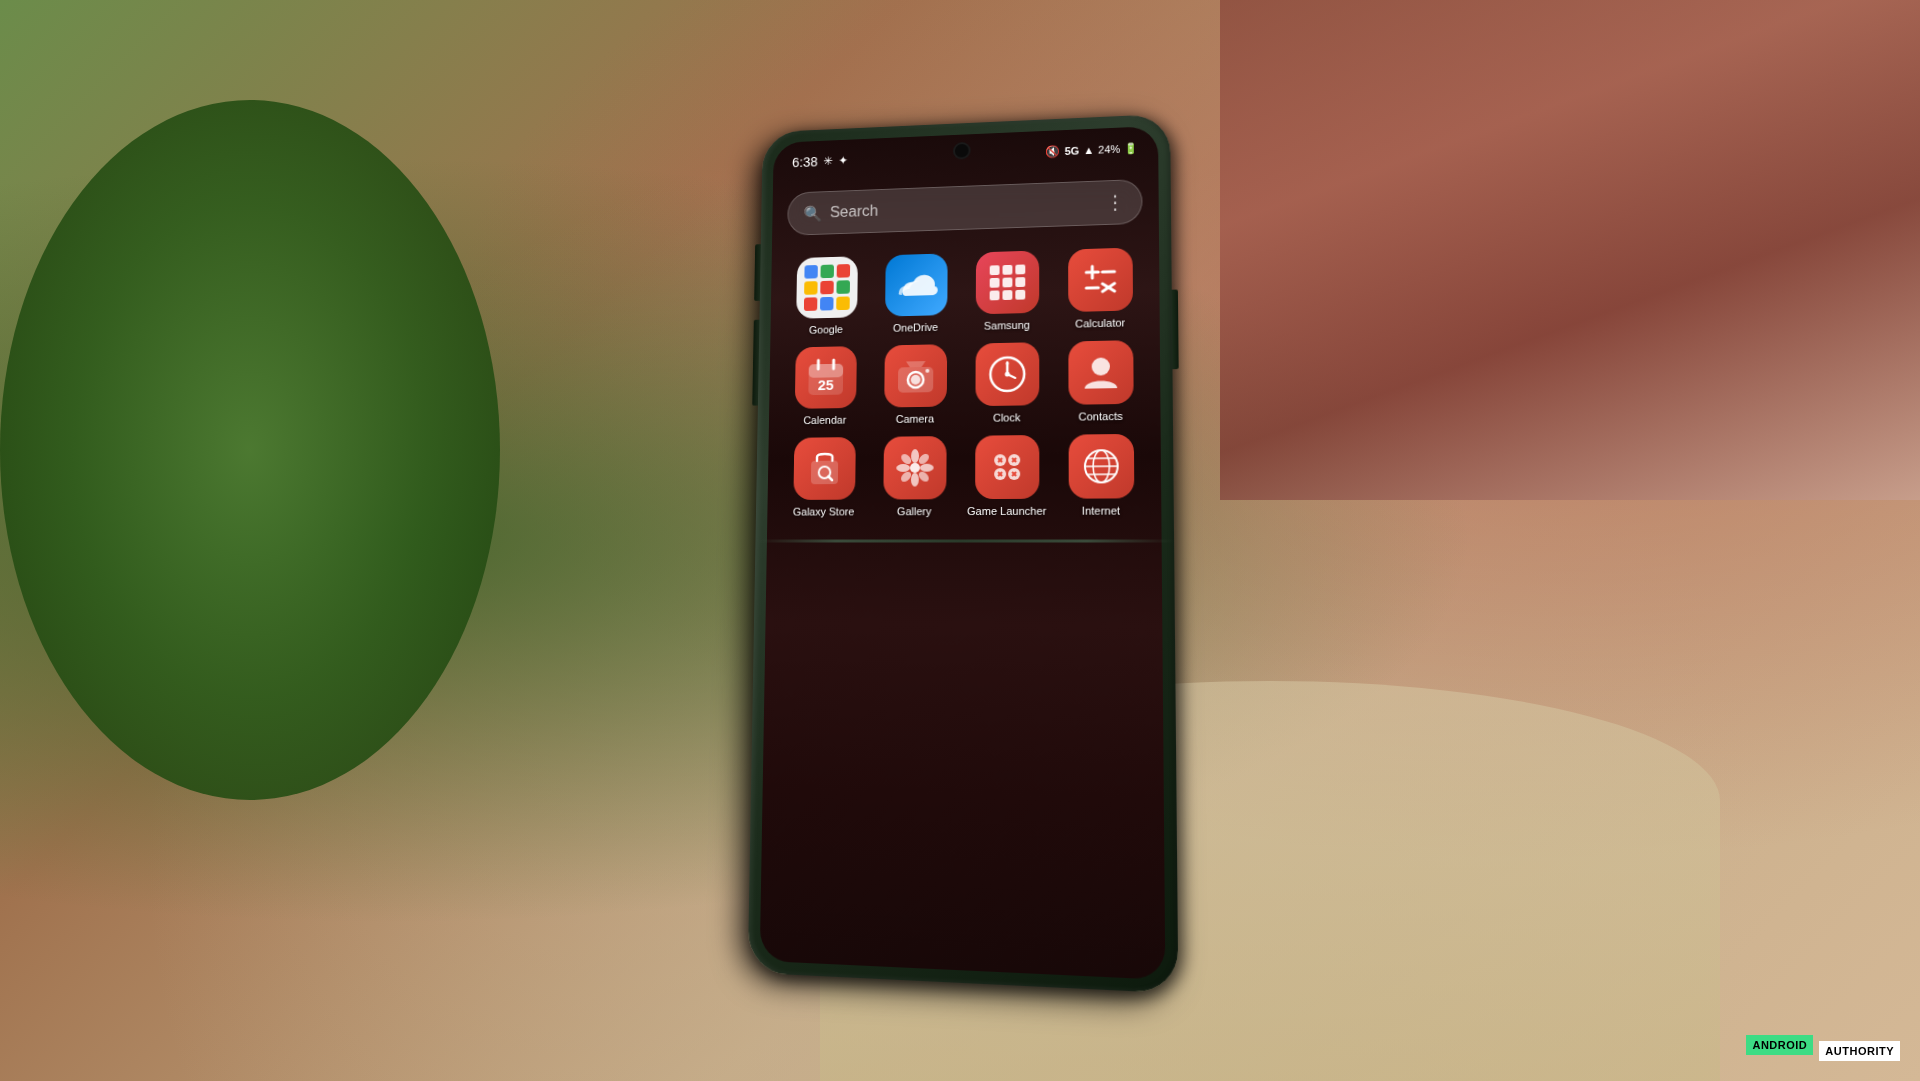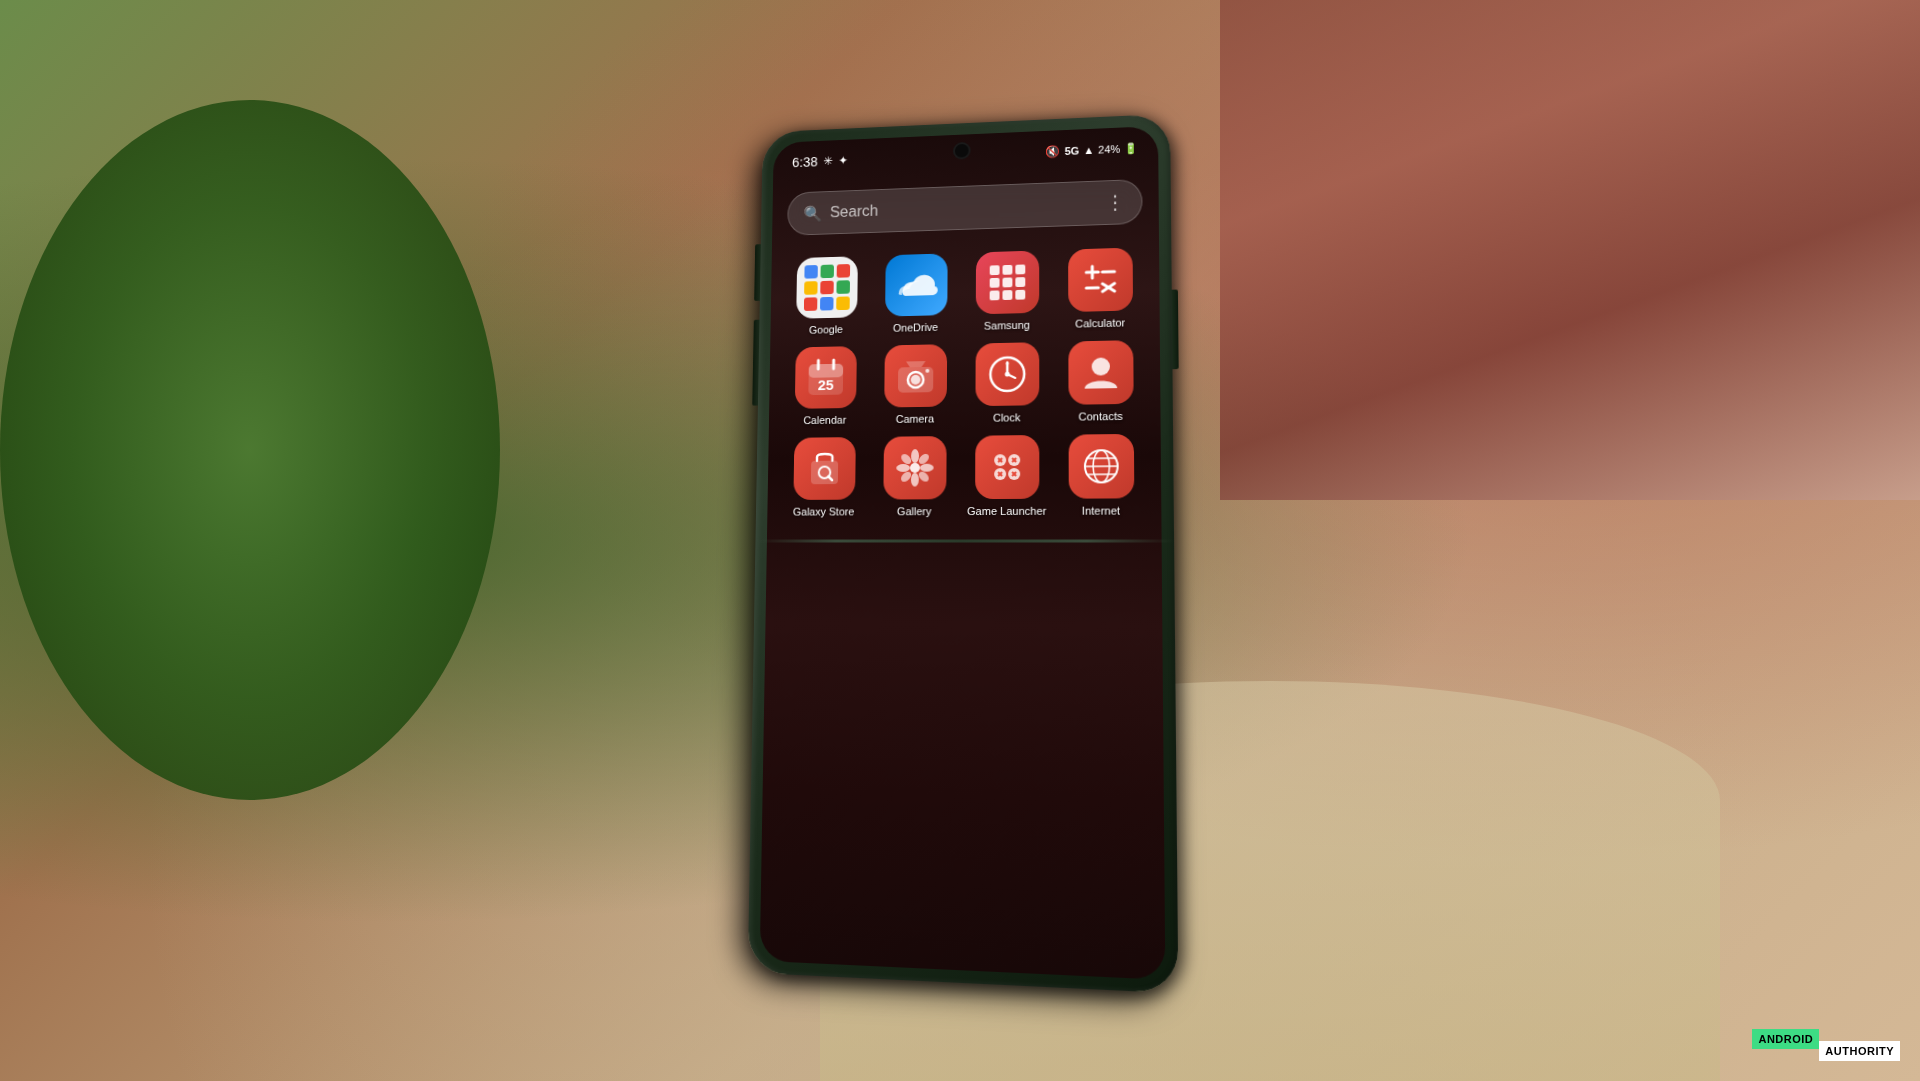--- a/index.html
+++ b/index.html
@@ -255,22 +255,22 @@
     .icon-internet {
       background: linear-gradient(135deg, #e74c3c 0%, #c0392b 100%);
     }
 
     
     .watermark {
       position: absolute;
       bottom: 20px;
       right: 20px;
       display: flex;
-      align-items: flex-start;
-      gap: 0;
+      align-items: center;
+      gap: 6px;
       z-index: 100;
     }
 
     .watermark-android {
       background: #3ddc84;
       color: #000;
       font-size: 11px;
       font-weight: 800;
       padding: 4px 6px;
       letter-spacing: 0.5px;

